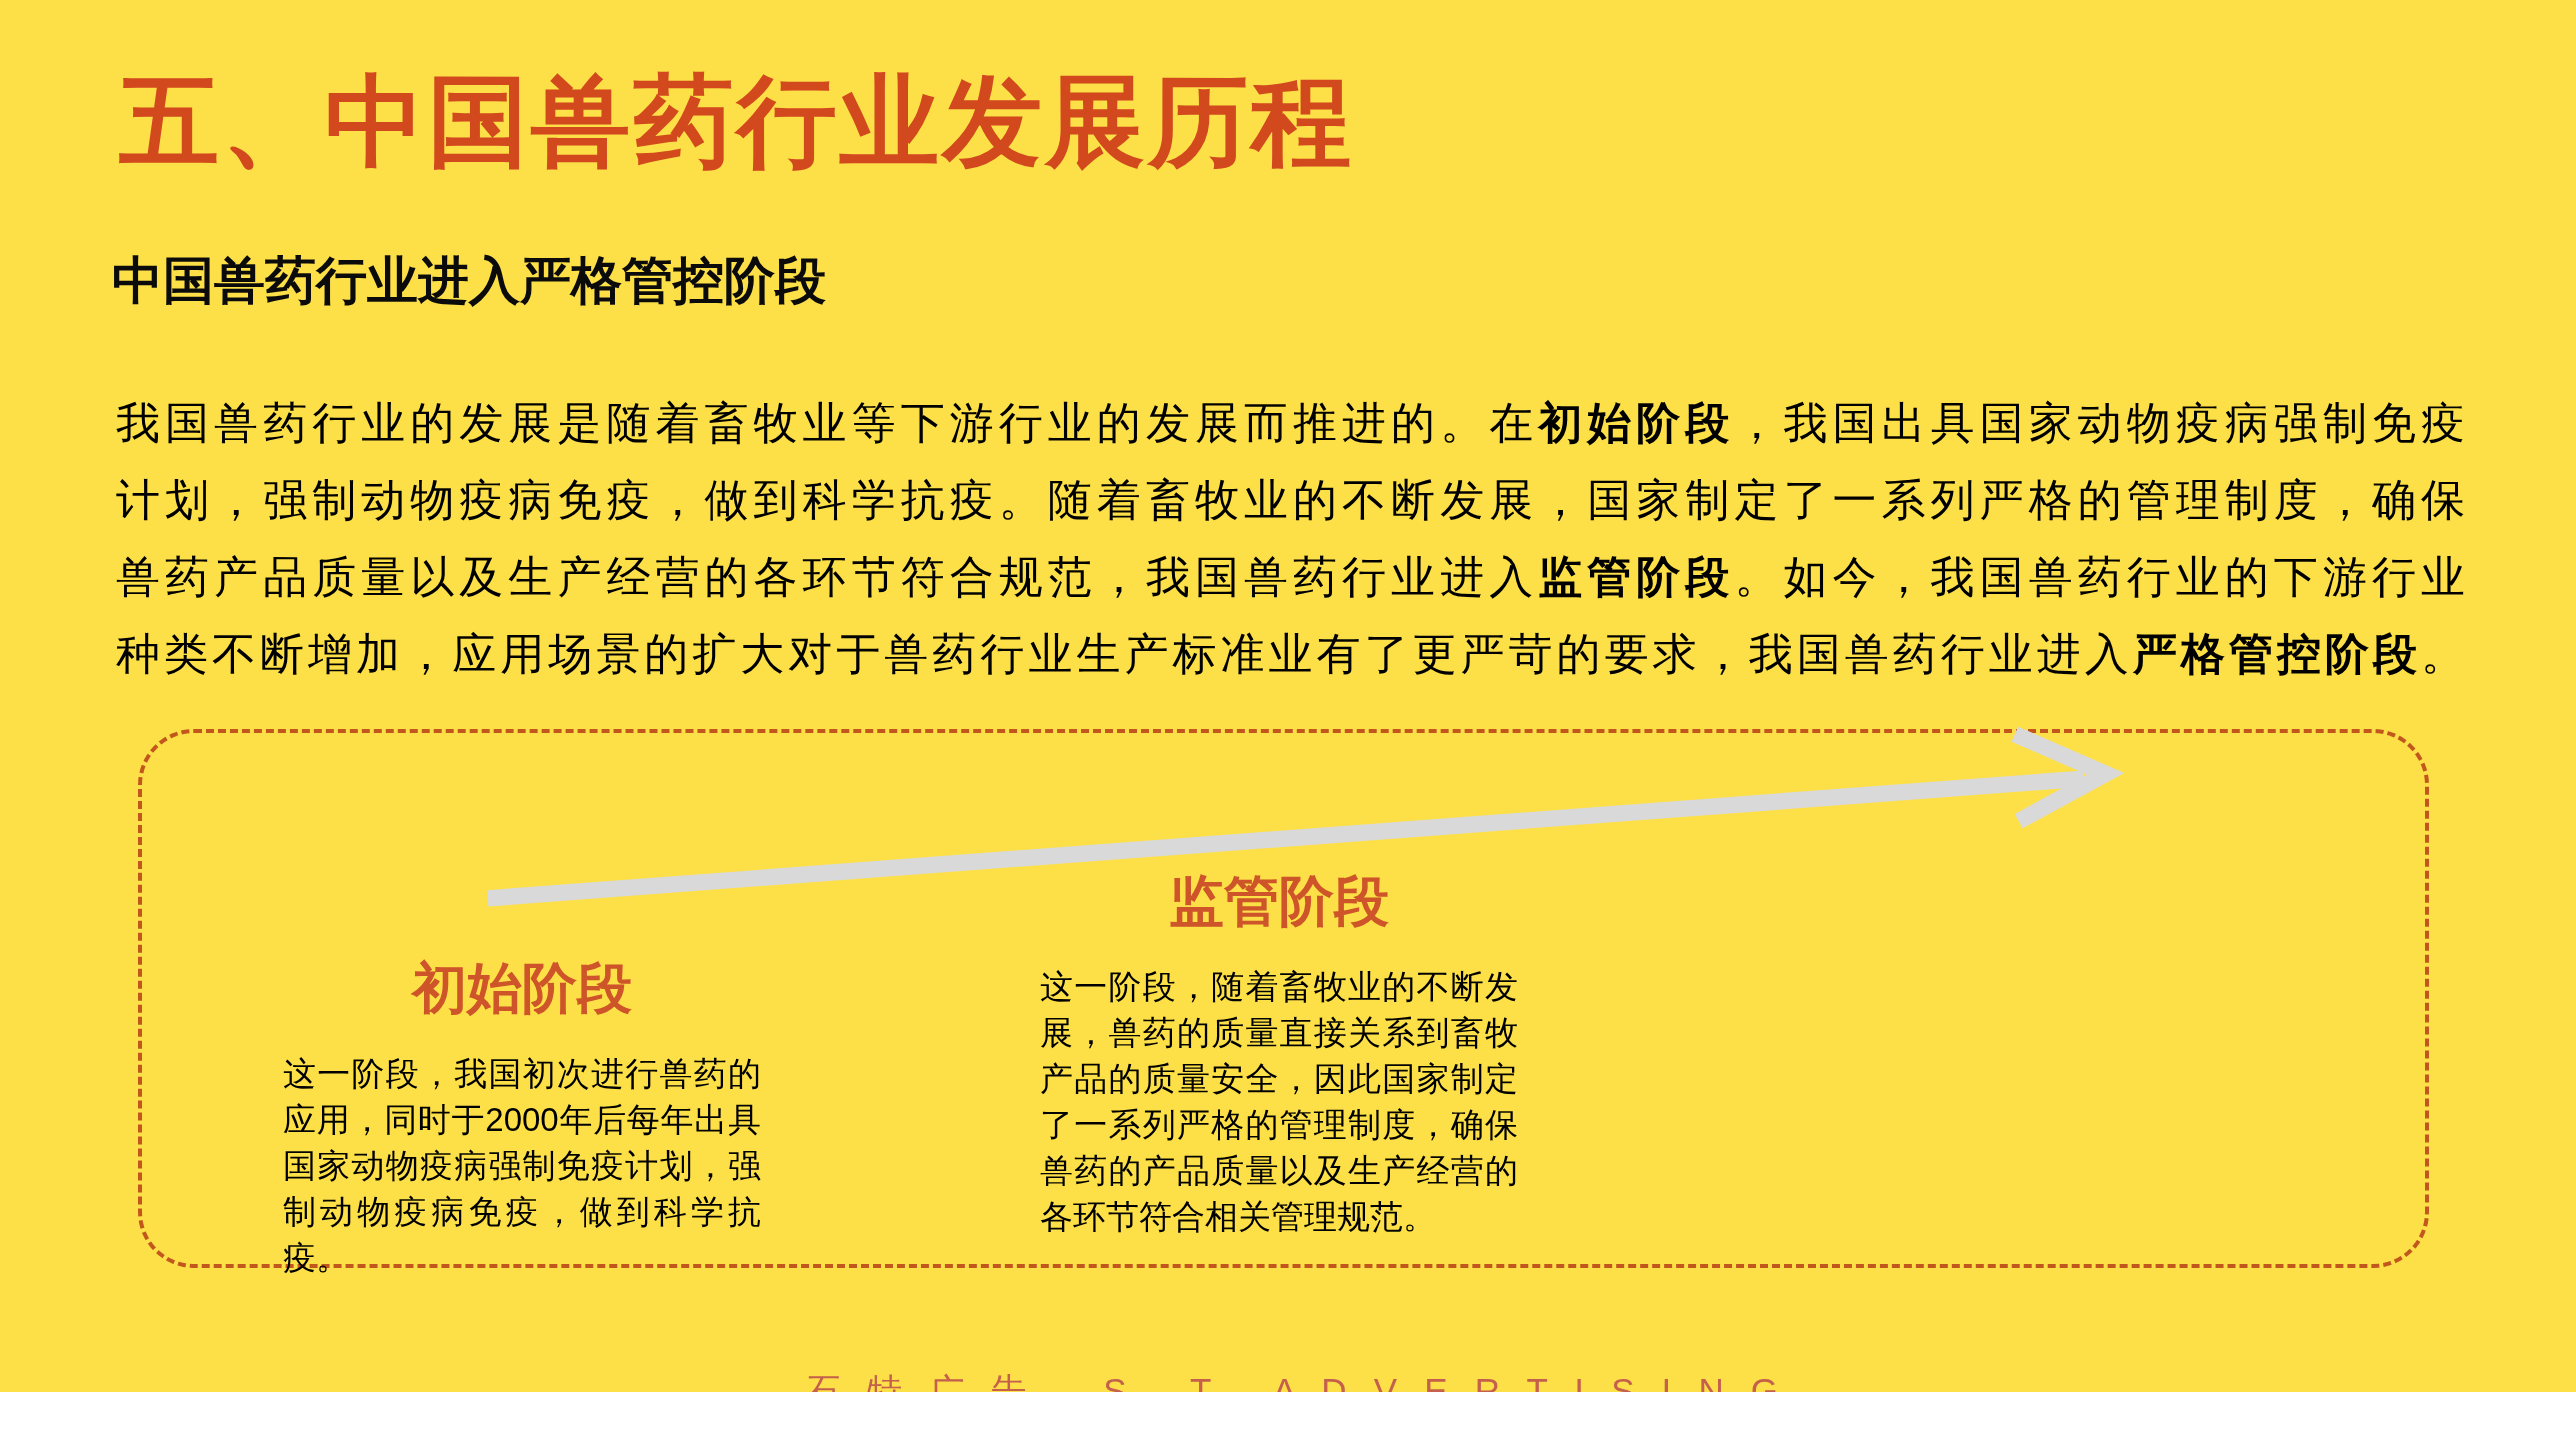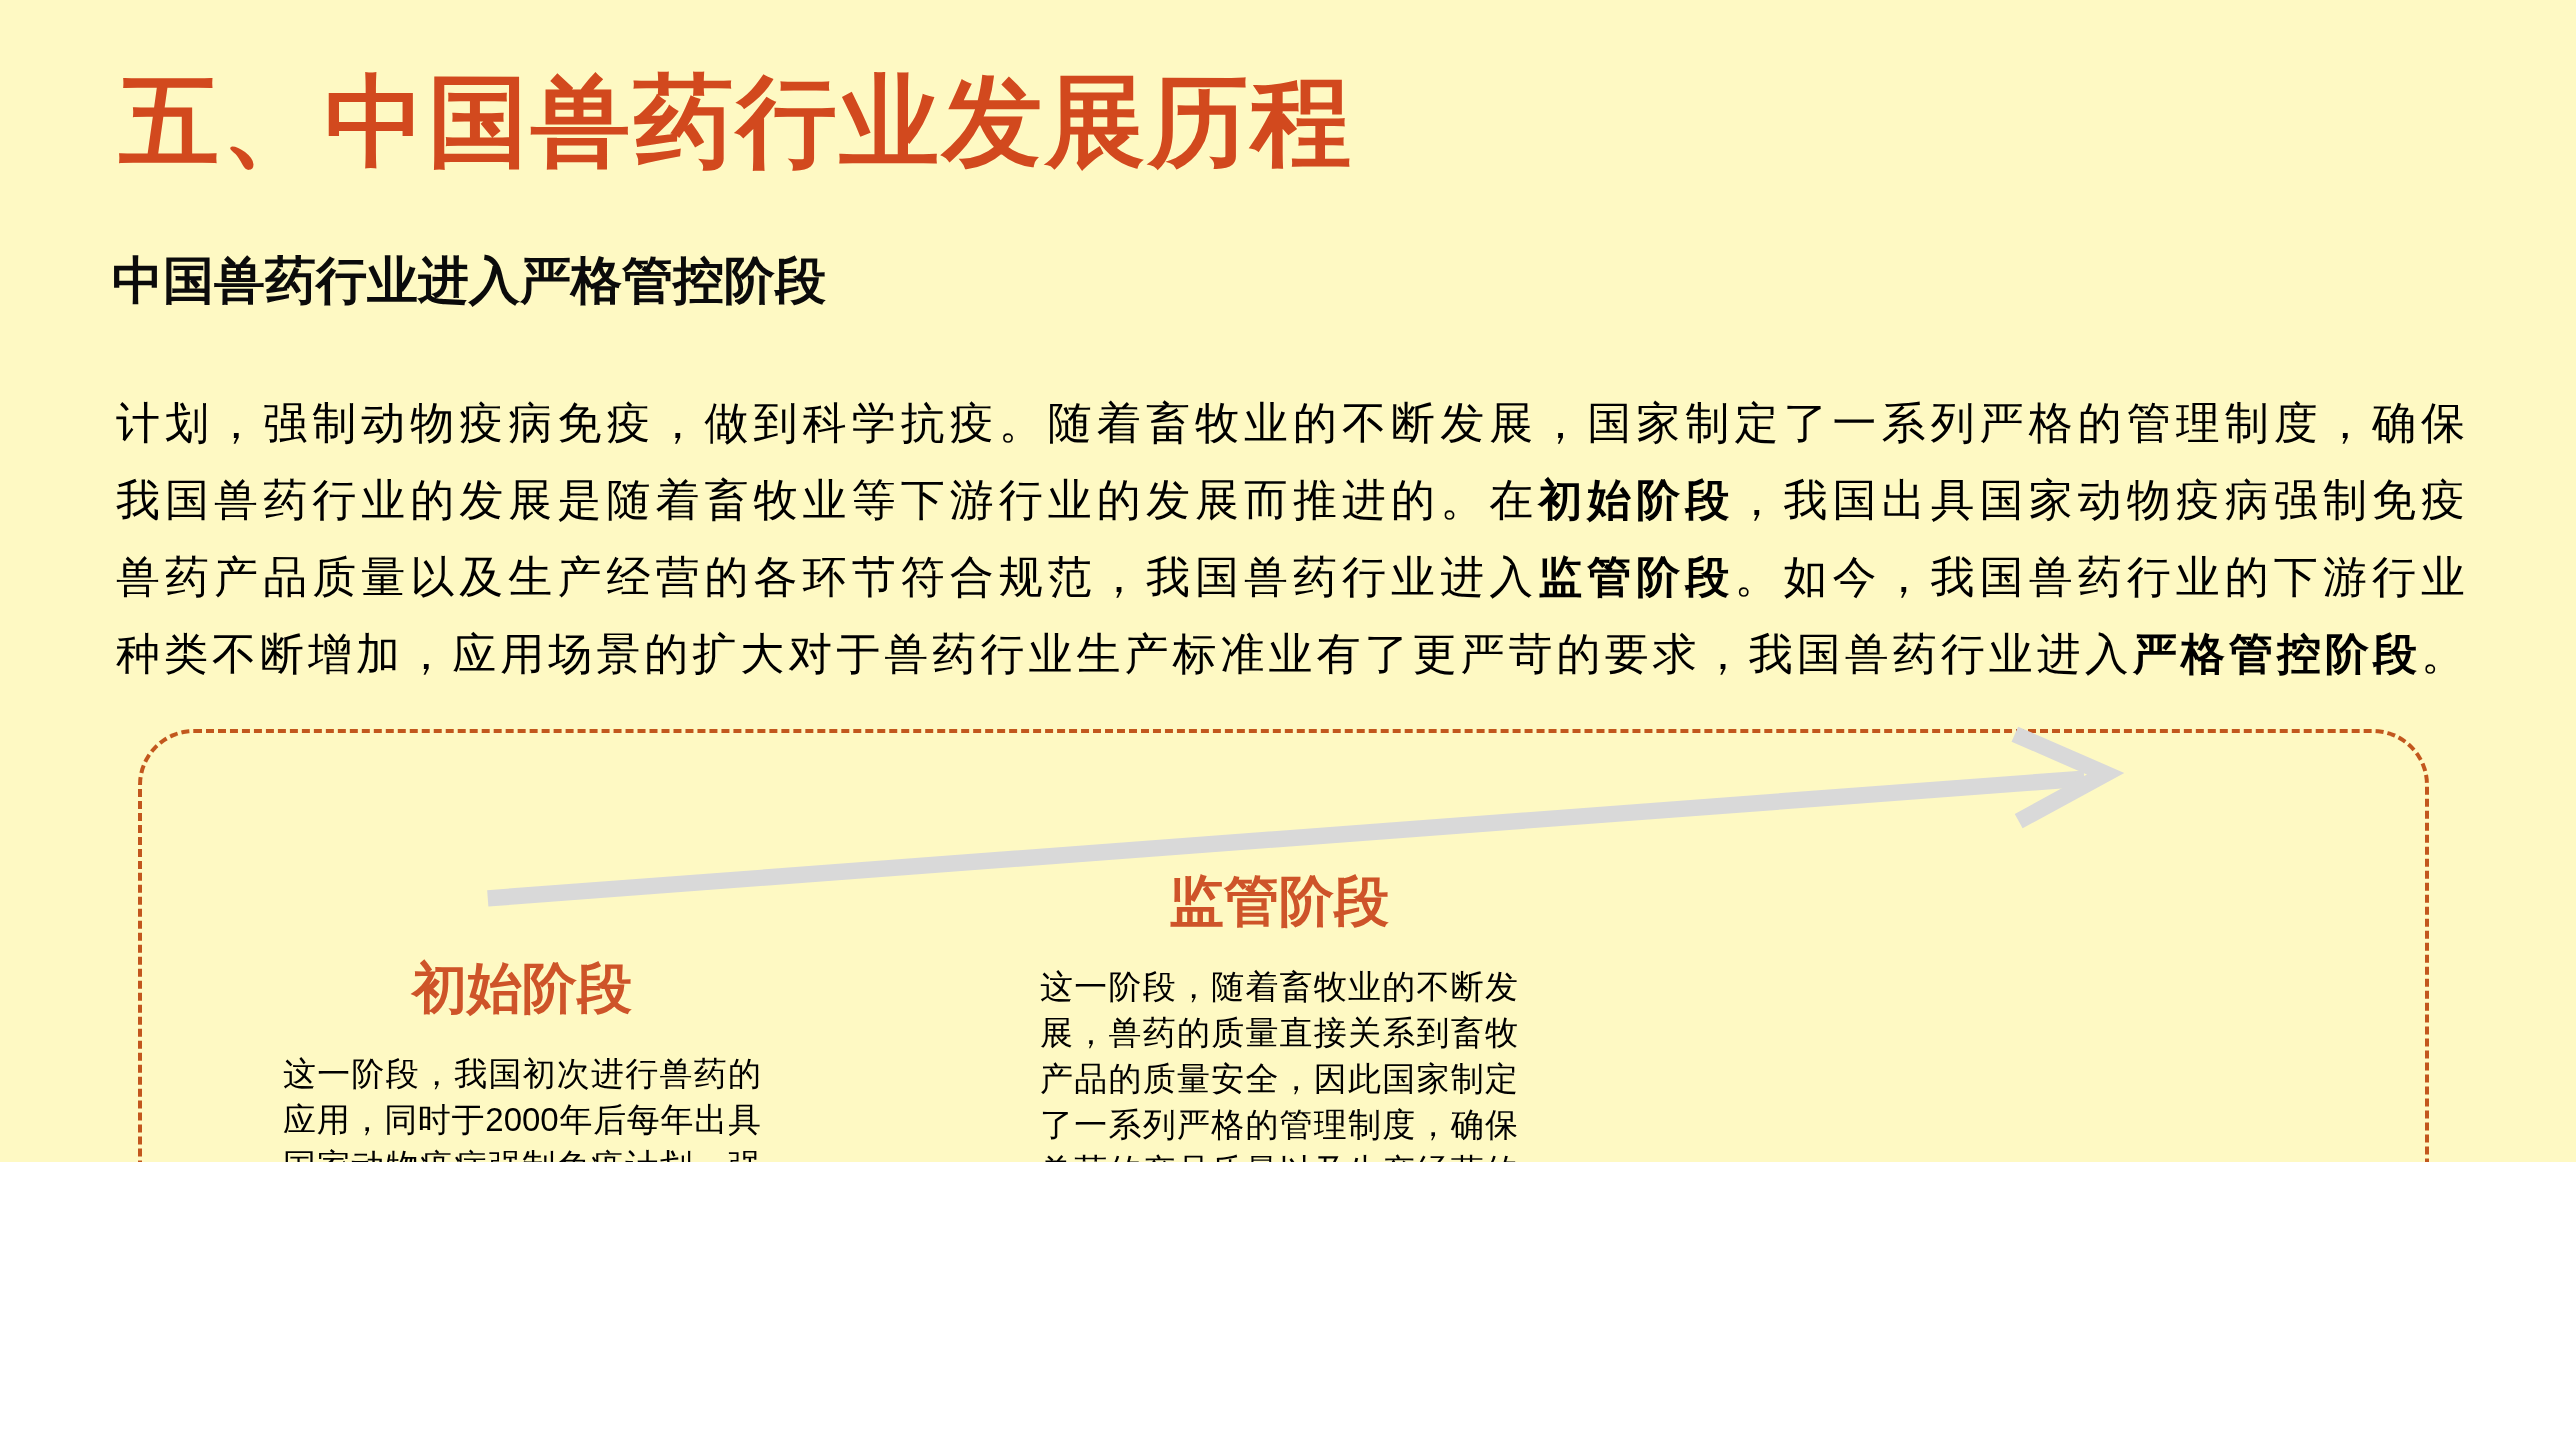--- a/index.html
+++ b/index.html
@@ -1,20 +1,20 @@
 <!DOCTYPE html>
 <html><head>
 <meta charset="utf-8">
 <style>
   html,body{margin:0;padding:0;background:#ffffff;}
   .slide{
     position:relative;
     width:2576px;
-    height:1162px;
-    background:#fef9c3;
+    height:1392px;
+    background:#fde047;
     overflow:hidden;
     font-family:"Liberation Sans", sans-serif;
     color:#000;
   }
   .page-title{
     position:absolute;
     left:119px;
     top:56px;
     font-size:100px;
     font-weight:900;
@@ -98,22 +98,22 @@
 </head>
 <body>
 
 <div class="slide">
 
   <div class="page-title">五、中国兽药行业发展历程</div>
 
   <div class="page-subtitle">中国兽药行业进入严格管控阶段</div>
 
   <div class="intro">
+    <div class="line"><span>我国兽药行业的发展是随着畜牧业等下游行业的发展而推进的。在</span><span class="b">初始阶段</span><span>，我国出具国家动物疫病强制免疫</span></div>
     <div class="line"><span>计划，强制动物疫病免疫，做到科学抗疫。随着畜牧业的不断发展，国家制定了一系列严格的管理制度，确保</span><span class="b"></span><span></span></div>
-    <div class="line"><span>我国兽药行业的发展是随着畜牧业等下游行业的发展而推进的。在</span><span class="b">初始阶段</span><span>，我国出具国家动物疫病强制免疫</span></div>
     <div class="line"><span>兽药产品质量以及生产经营的各环节符合规范，我国兽药行业进入</span><span class="b">监管阶段</span><span>。如今，我国兽药行业的下游行业</span></div>
     <div class="line"><span>种类不断增加，应用场景的扩大对于兽药行业生产标准业有了更严苛的要求，我国兽药行业进入</span><span class="b">严格管控阶段</span><span>。</span></div>
   </div>
 
   <div class="timeline-box"></div>
 
   <svg class="arrow-layer" width="2576" height="1449" viewBox="0 0 2667 1500" xmlns="http://www.w3.org/2000/svg">
     <line x1="505" y1="930" x2="2158" y2="806" stroke="#D9D9D9" stroke-width="17"></line>
     <polyline points="2086,760 2180,801 2090,850" fill="none" stroke="#D9D9D9" stroke-width="17"></polyline>
   </svg>

